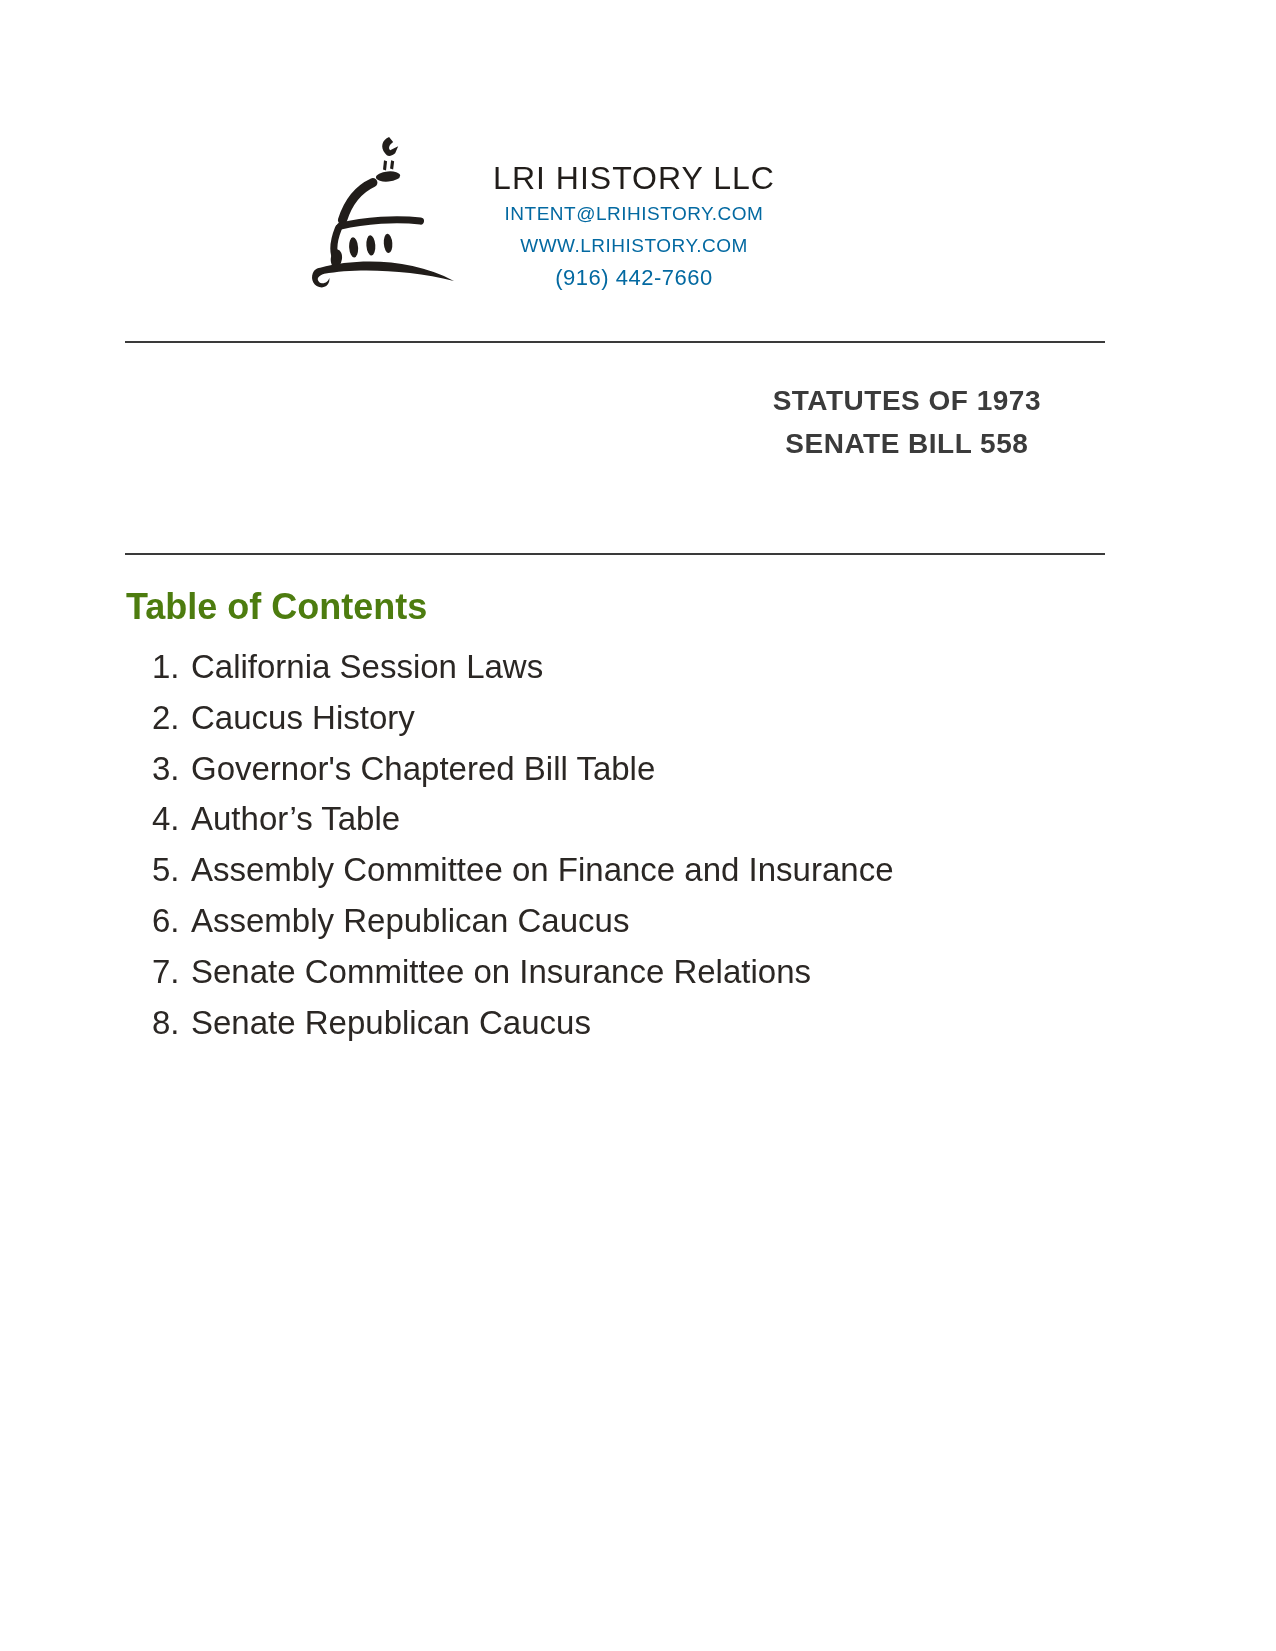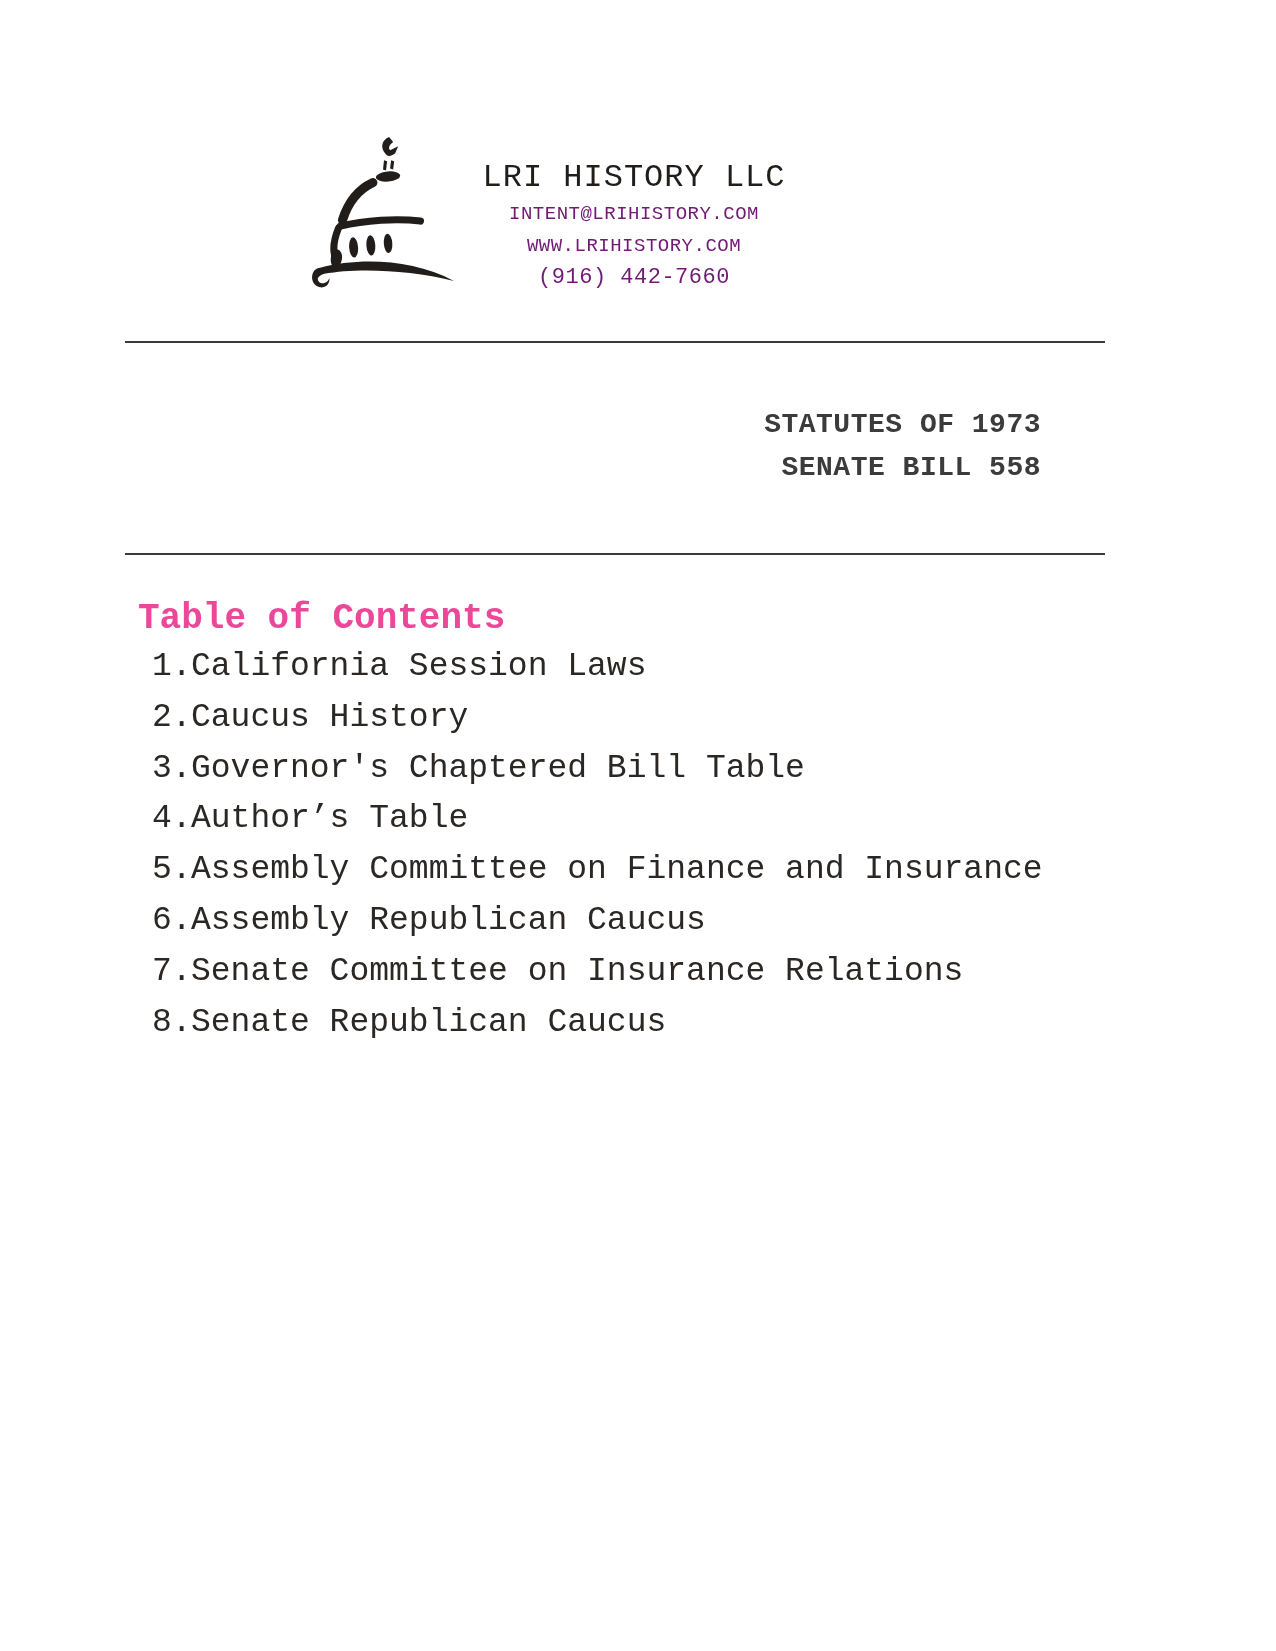--- a/index.html
+++ b/index.html
@@ -5,21 +5,21 @@
   html, body {
     margin: 0;
     padding: 0;
     background: #ffffff;
   }
   .page {
     position: relative;
     width: 1276px;
     height: 1336px;
     background: var(--page-bg, #ffffff);
-    font-family: Liberation Mono, monospace;
+    font-family: Liberation Sans, sans-serif;
     color: var(--ink, #211d1a);
     overflow: hidden;
   }
 
   
   .logo {
     position: absolute;
     left: 308px;
     top: 136px;
     width: 150px;
@@ -41,21 +41,21 @@
     letter-spacing: 1px;
     color: var(--ink, #211d1a);
   }
   .contact-lines {
     margin-top: 2px;
   }
   .contact-line {
     font-size: 19px;
     line-height: 32px;
     letter-spacing: 0.5px;
-    color: #701a75;
+    color: #0369a1;
   }
   .contact-line.phone {
     font-size: 22px;
   }
 
   
   .rule {
     position: absolute;
     left: 125px;
     width: 980px;
@@ -63,42 +63,41 @@
     border-top: 2px solid var(--rule, #3a3a3a);
   }
   .rule-1 { top: 341px; }
   .rule-2 { top: 553px; }
 
   
   .bill-ref {
     position: absolute;
     right: 235px;
     top: 379px;
-    text-align: right;
-    margin-top: 24px;
+    text-align: center;
   }
   .ref-line {
     font-size: 28px;
     font-weight: bold;
     line-height: 43px;
     letter-spacing: 0.5px;
     white-space: pre;
     color: var(--ref-ink, #3b3b3b);
   }
 
   
   .toc-heading {
     position: absolute;
     left: 122px;
     top: 582px;
-    margin: 16px;
+    margin: 4px;
     font-size: 36px;
     line-height: 42px;
     font-weight: bold;
-    color: #ec4899;
+    color: #4d7c0f;
   }
   .toc-list {
     position: absolute;
     left: 152px;
     top: 642px;
     margin: 0;
     padding: 0;
     list-style: none;
   }
   .toc-item {

